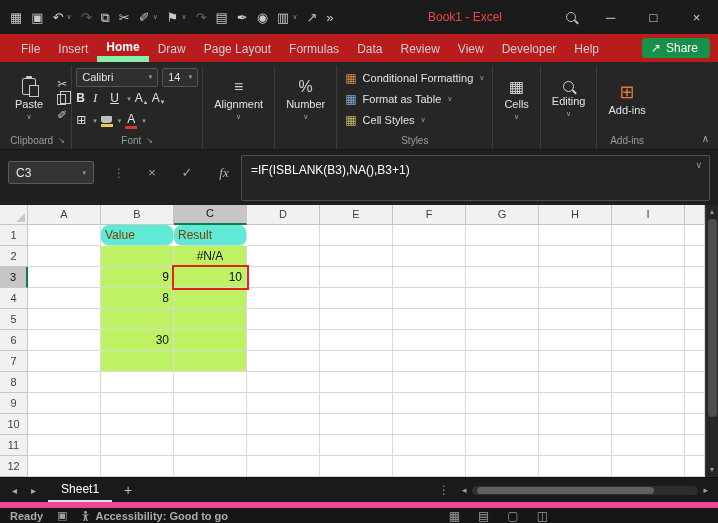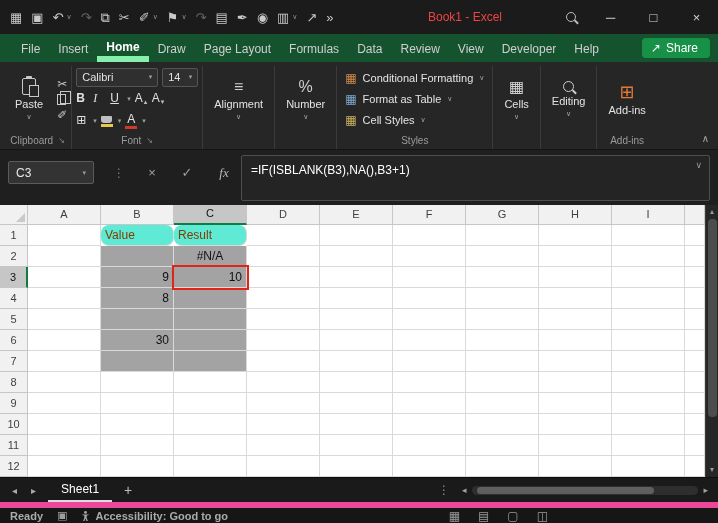--- a/index.html
+++ b/index.html
@@ -14,21 +14,21 @@
   .qicon.dis{color:#646464;}
   .qdrop{color:#8f8f8f;font-size:7px;margin-left:-6px;}
   .tb-title{position:absolute;left:428px;top:0;height:34px;display:flex;align-items:center;font-size:12px;color:#ef4444;}
   .search-btn{position:absolute;left:562px;top:9px;width:18px;height:16px;display:flex;align-items:center;justify-content:center;}
   .mag{width:10px;height:10px;border:1.5px solid #bdbdbd;border-radius:50%;position:relative;display:inline-block;}
   .mag::after{content:"";position:absolute;width:5px;height:1.5px;background:#bdbdbd;transform:rotate(45deg);right:-4px;bottom:-1px;}
   .win-controls{position:absolute;right:0;top:0;height:34px;display:flex;}
   .win-btn{width:43px;height:34px;display:flex;align-items:center;justify-content:center;color:#d4d4d4;font-size:13px;}
 
   
-  .menubar{flex:0 0 28px;display:flex;align-items:center;background:#14532d;padding:0 8px 0 12px;}
+  .menubar{flex:0 0 28px;display:flex;align-items:center;background:#b91c1c;padding:0 8px 0 12px;}
   .mtabs{display:flex;align-items:center;}
   .mtab{color:#cfcfcf;font-size:12px;padding:6px 9px 4px 9px;white-space:nowrap;}
   .mtab.active{color:#fff;font-weight:700;border-bottom:6px solid #86efac;padding-bottom:2px;}
   .share-btn{margin-left:auto;background:#179148;color:#fff;font-size:12px;border-radius:4px;padding:3px 12px 3px 9px;display:flex;align-items:center;gap:5px;}
 
   
   .ribbon{flex:0 0 88px;background:#262626;display:flex;padding:4px 2px 0 4px;position:relative;border-bottom:1px solid #141414;}
   .rgroup{display:flex;flex-direction:column;border-right:1px solid #3b3b3b;padding:0 4px;}
   .rgroup:last-of-type{border-right:none;}
   .rg-content{flex:1;display:flex;align-items:center;}
@@ -91,21 +91,21 @@
   .corner::after{content:"";position:absolute;right:2px;bottom:2px;border-left:9px solid transparent;border-bottom:9px solid #c9c9c9;}
   .colh{flex:0 0 73px;background:#f1f1f1;border-right:1px solid #c6c6c6;border-bottom:1px solid #c6c6c6;font-size:11px;color:#3f3f3f;text-align:center;line-height:19px;}
   .colh.sel{background:#c6c6c6;border-bottom:2px solid #107C41;line-height:17px;color:#111;}
   .colh.filler{flex:1 1 auto;}
   .grid-row{display:flex;height:21px;}
   .rowh{flex:0 0 28px;background:#f1f1f1;border-right:1px solid #c6c6c6;border-bottom:1px solid #c6c6c6;font-size:11px;color:#3f3f3f;text-align:center;line-height:20px;}
   .rowh.sel{background:#c6c6c6;border-right:2px solid #107C41;color:#111;}
   .cell{flex:0 0 73px;border-right:1px solid #d9d9d9;border-bottom:1px solid #d9d9d9;font-size:12px;color:#111;padding:0 4px;line-height:20px;background:#fff;overflow:hidden;white-space:nowrap;}
   .cell.filler{flex:1 1 auto;}
   .cell.orange{background:#5eead4;color:#833C00;border-radius:8px;}
-  .cell.green{background:#a3a3a3;}
+  .cell.green{background:#bef264;}
   .cell.right{text-align:right;}
   .cell.center{text-align:center;}
   .cell.annot{box-shadow:0 0 0 2px #E02518;position:relative;z-index:2;}
   .vscroll{position:absolute;right:0;top:0;width:13px;height:100%;background:#262626;border-left:1px solid #3a3a3a;display:flex;flex-direction:column;align-items:center;}
   .vs-arrow{height:14px;color:#969696;font-size:8px;line-height:14px;}
   .vs-thumb{width:9px;height:198px;background:#4d4d4d;border-radius:4px;}
   .vs-spacer{flex:1;}
 
   
   .sheetbar{flex:0 0 24px;background:#1a1a1a;display:flex;align-items:center;padding:0 6px;gap:2px;border-top:1px solid #0d0d0d;}

